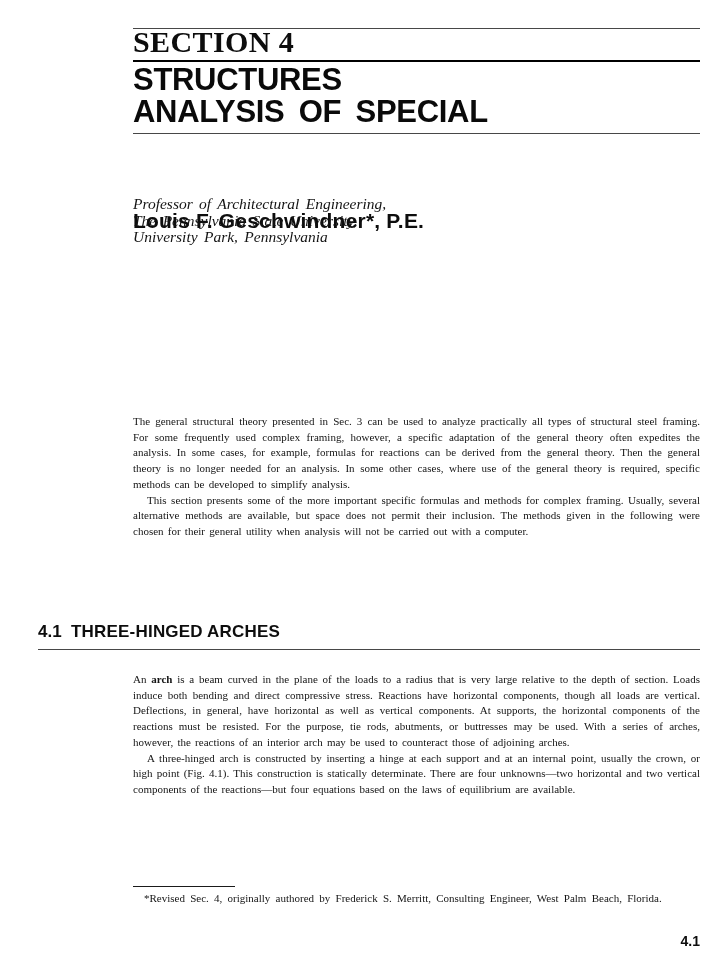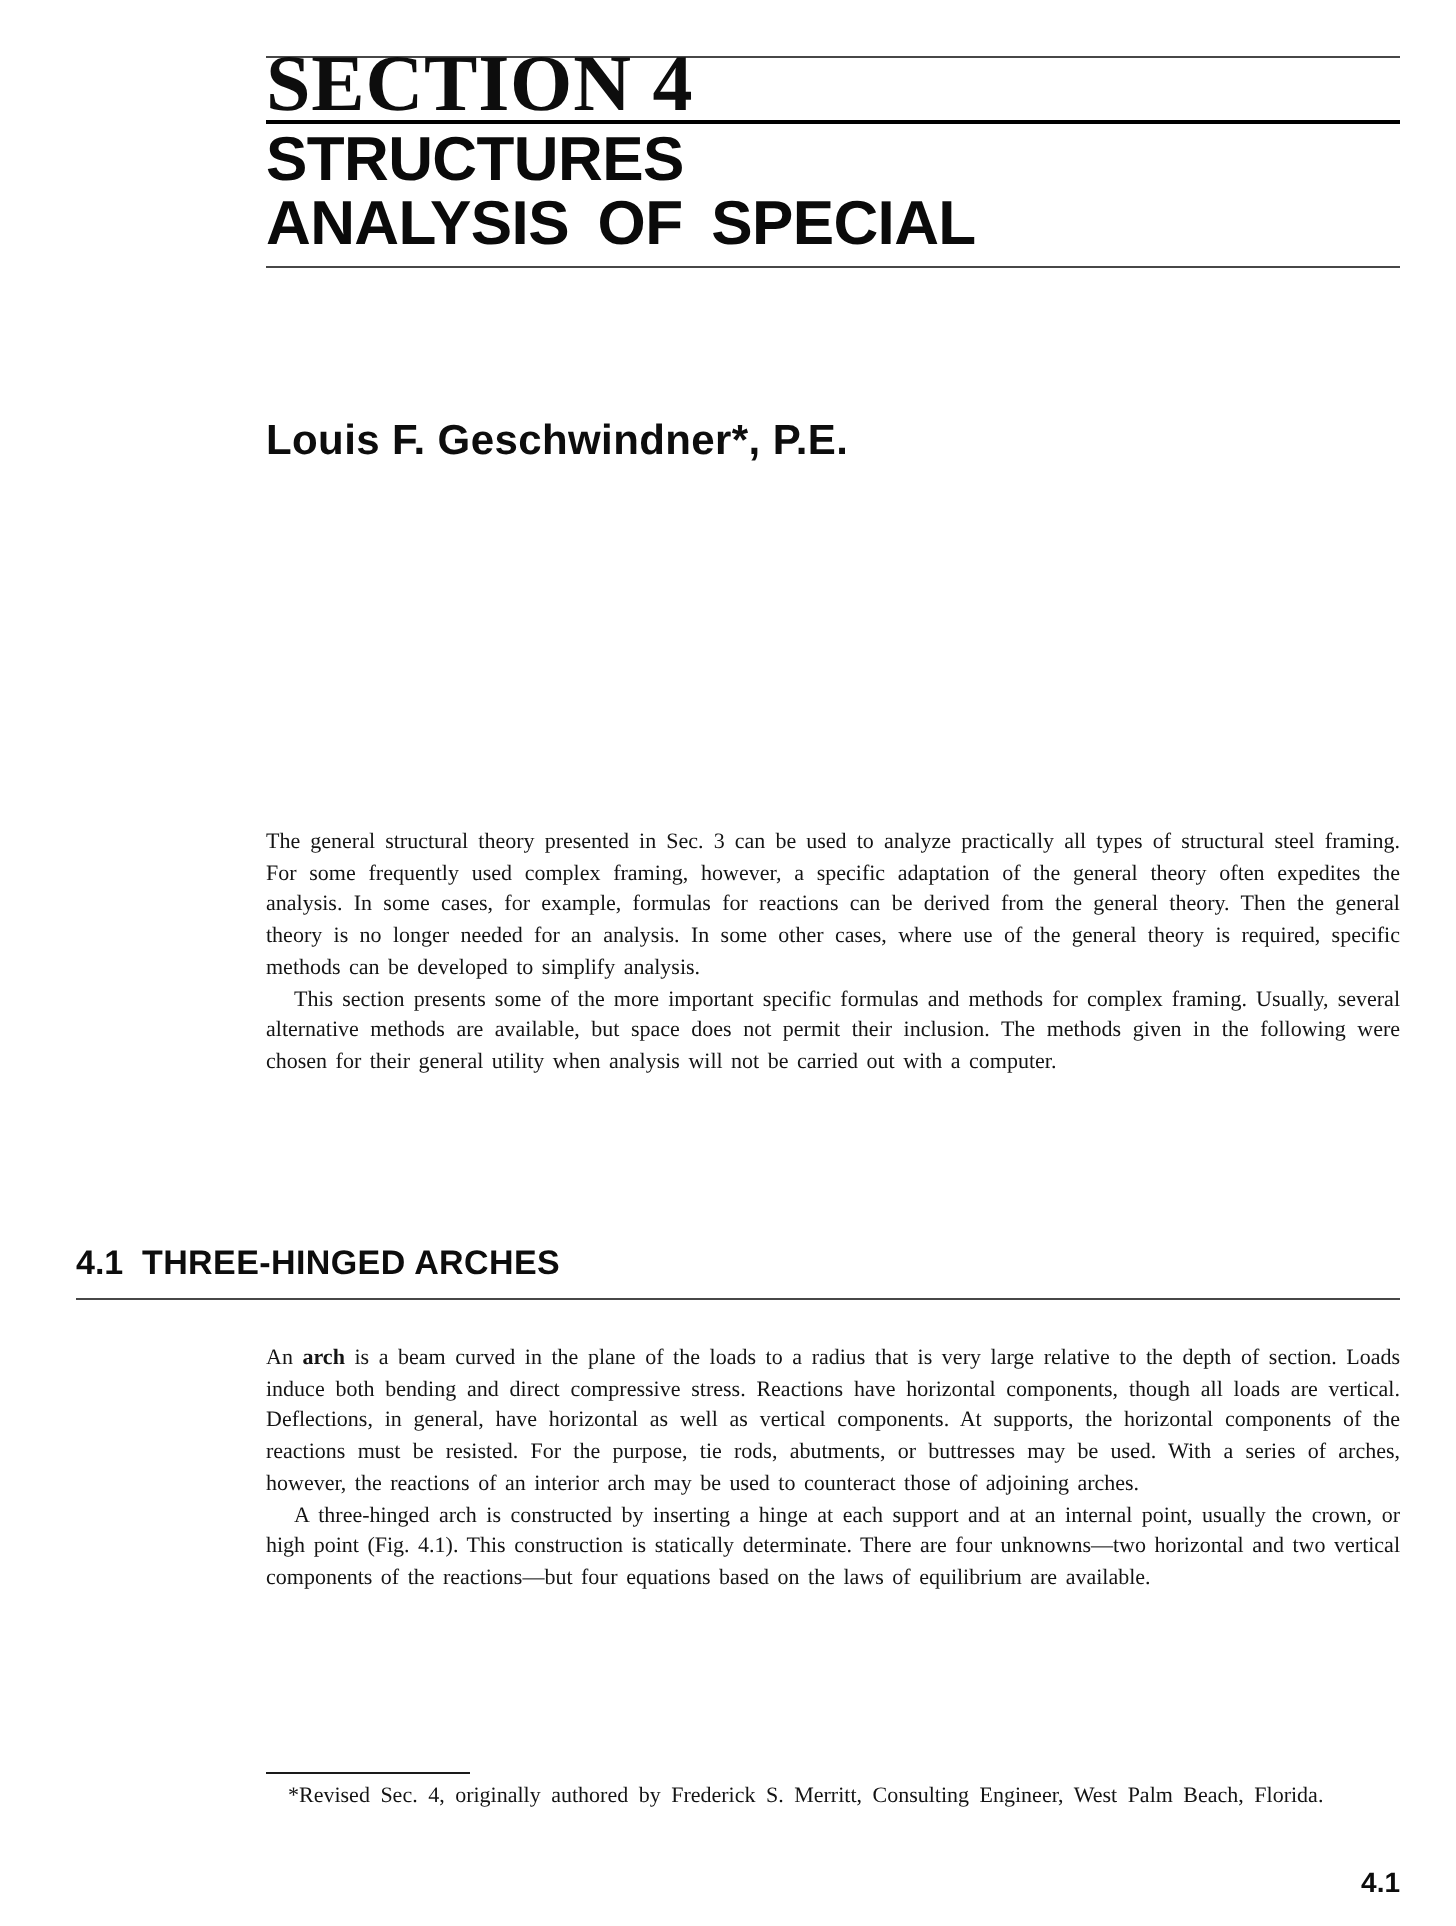--- a/index.html
+++ b/index.html
@@ -17,21 +17,21 @@
 
   
   #rule-top  { left: 133px; top: 28px;  width: 567px; }
   #rule-mid  { left: 133px; top: 60px;  width: 567px; height: 2px; background: #000; }
   #rule-bot  { left: 133px; top: 133px; width: 567px; }
 
   #section-label {
     left: 133px; top: 27px;
     font-family: "Liberation Serif", serif;
     font-weight: bold;
-    font-size: 40px; line-height: 30px;
+    font-size: 30px; line-height: 30px;
     letter-spacing: 0.4px;
     color: #0d0d0d;
   }
   #page-title {
     left: 133px; top: 64px;
     font-family: "Liberation Sans", sans-serif;
     font-weight: bold;
     font-size: 31px; line-height: 32px;
     letter-spacing: -0.3px;
     word-spacing: 6px;
@@ -113,20 +113,25 @@
   <div id="rule-top" class="rule"></div>
   <div id="section-label" class="abs">SECTION 4</div>
   <div id="rule-mid" class="rule"></div>
   <div id="page-title" class="abs">
     <div>STRUCTURES</div>
     <div>ANALYSIS OF SPECIAL</div>
   </div>
   <div id="rule-bot" class="rule"></div>
 
   <div id="author-name" class="abs">Louis F. Geschwindner*, P.E.</div>
+  <div id="author-affiliation" class="abs">
+    <span>Professor of Architectural Engineering,</span>
+    <span>The Pennsylvania State University,</span>
+    <span>University Park, Pennsylvania</span>
+  </div>
 
   <div id="intro-block" class="body-text">
     <p>The general structural theory presented in Sec. 3 can be used to analyze practically all types of structural steel framing. For some frequently used complex framing, however, a specific adaptation of the general theory often expedites the analysis. In some cases, for example, formulas for reactions can be derived from the general theory. Then the general theory is no longer needed for an analysis. In some other cases, where use of the general theory is required, specific methods can be developed to simplify analysis.</p>
     <p class="indent">This section presents some of the more important specific formulas and methods for complex framing. Usually, several alternative methods are available, but space does not permit their inclusion. The methods given in the following were chosen for their general utility when analysis will not be carried out with a computer.</p>
   </div>
 
   <div id="section-number" class="abs">4.1</div>
   <div id="section-heading" class="abs">THREE-HINGED ARCHES</div>
   <div id="section-rule" class="rule"></div>
 

